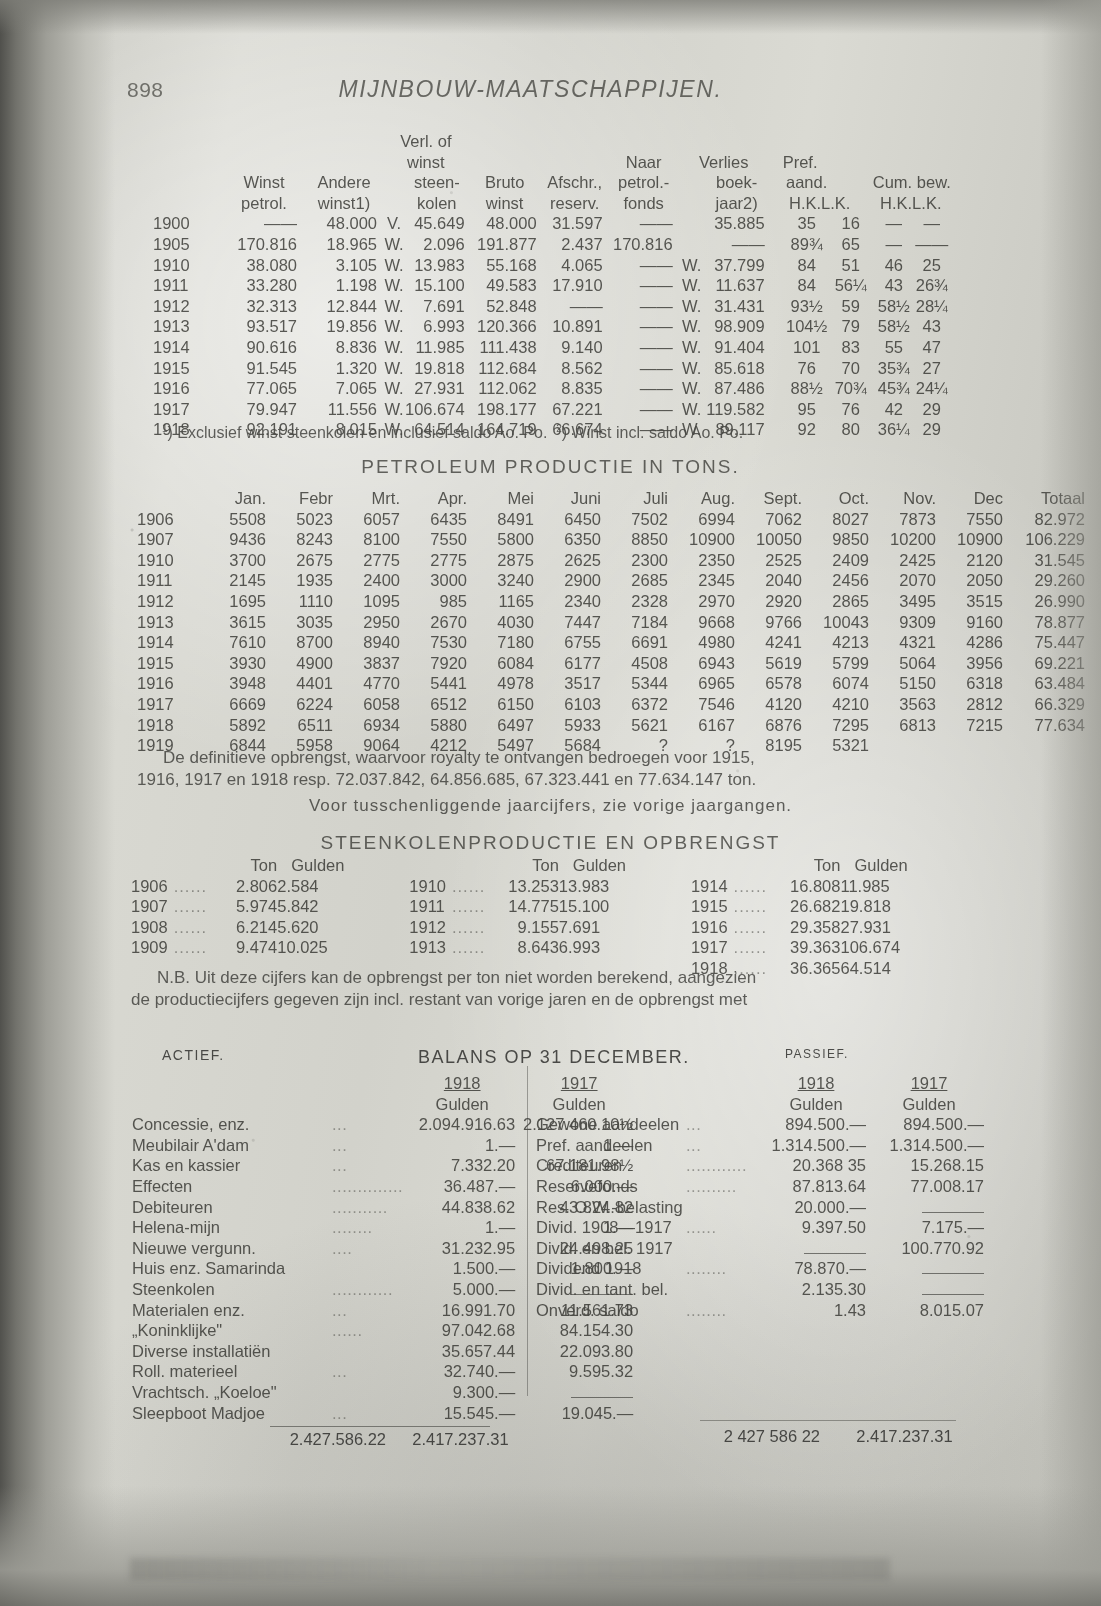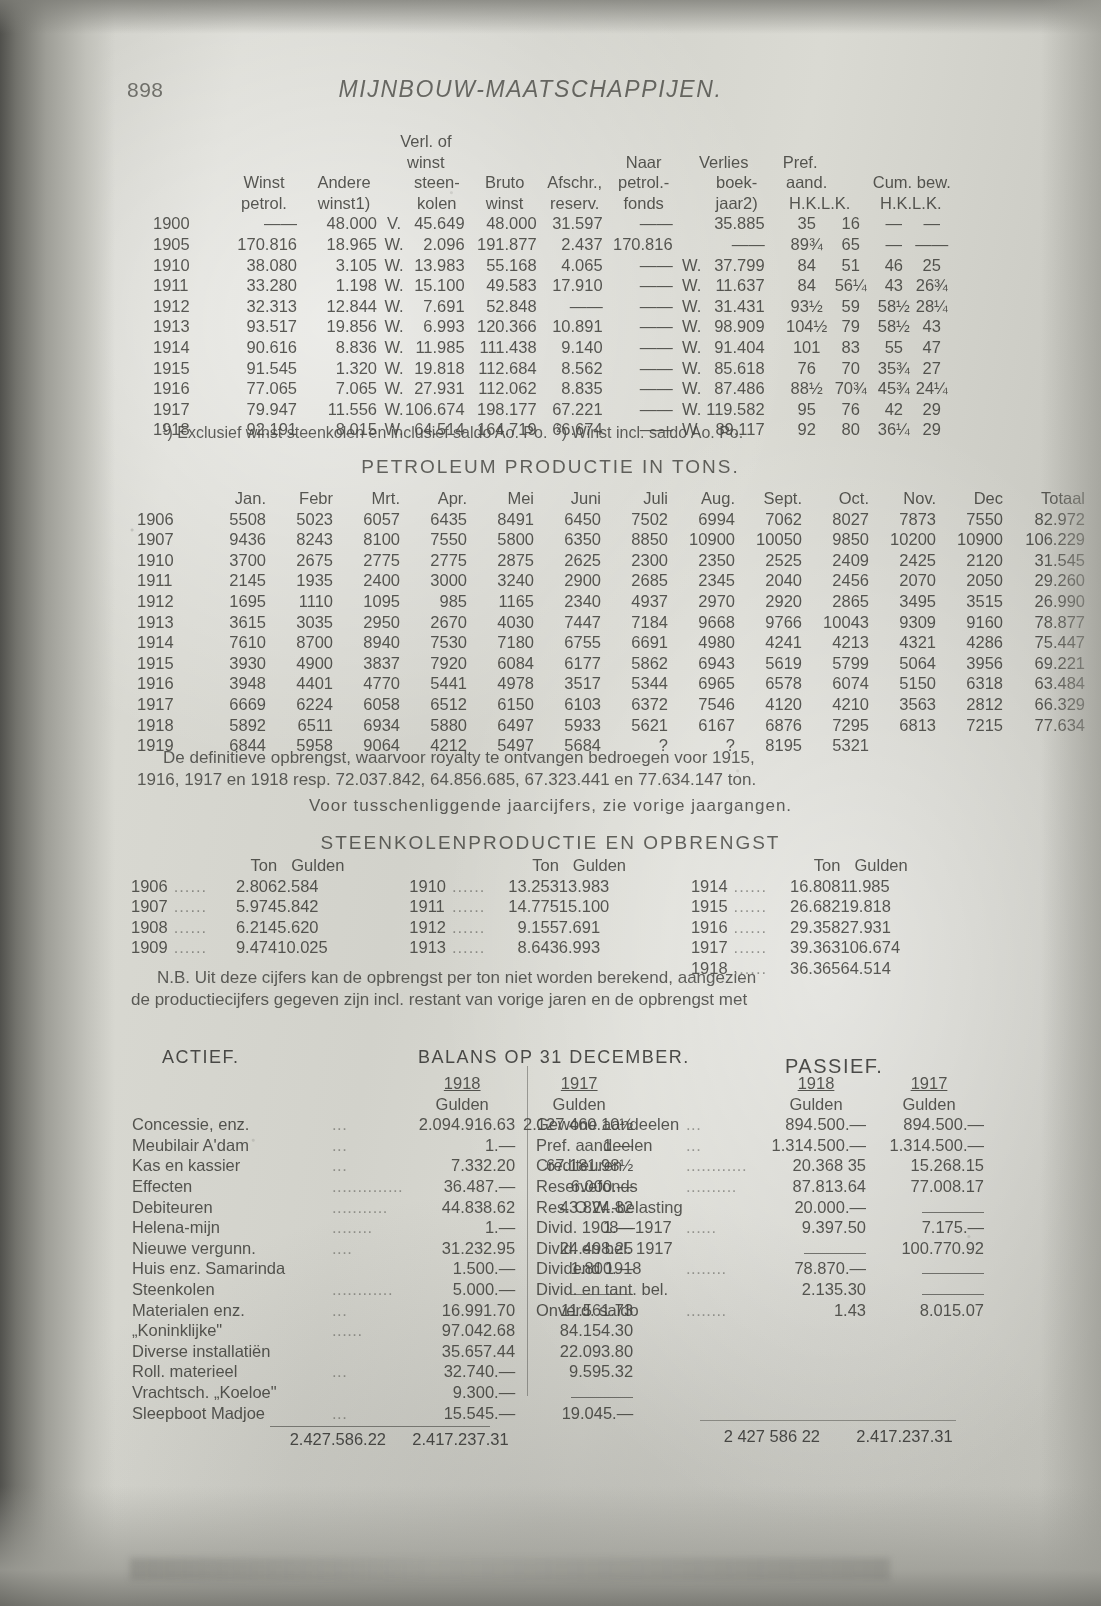--- a/index.html
+++ b/index.html
@@ -130,23 +130,23 @@
     color: rgba(40,40,36,.88);
   }
   
   .tbl3 { position: absolute; left: 131px; top: 855px; width: 830px; }
   .tbl3 td, .tbl3 th { line-height: 24px; font-size: 16.5px; }
   .tbl3 .yr { text-align: left; width: 46px; }
   .tbl3 .dots { color: rgba(60,60,55,.6); letter-spacing: 1px; width: 52px; }
   .tbl3 .ton { text-align: right; width: 68px; }
   .tbl3 .gld { text-align: left; width: 86px; padding-right: 44px;}
   .tbl3 th { text-align: center; }
-  .actief-lbl { position: absolute; left: 162px; top: 1047px; font-size: 18px; letter-spacing: 1.5px;}
+  .actief-lbl { position: absolute; left: 162px; top: 1047px; font-size: 14px; letter-spacing: 1.5px;}
   .balans-lbl { position: absolute; left: 418px; top: 1047px; font-size: 18px; letter-spacing: 1.5px;}
-  .passief-lbl{ position: absolute; left: 785px; top: 1047px; font-size: 20px; letter-spacing: 1.5px; margin-top: 8px;}
+  .passief-lbl{ position: absolute; left: 785px; top: 1047px; font-size: 12px; letter-spacing: 1.5px;}
 
   .tblA { position: absolute; left: 132px; top: 1073px; }
   .tblP { position: absolute; left: 536px; top: 1073px; }
   .tblA td, .tblP td, .tblA th, .tblP th { line-height: 22.6px; font-size: 16.5px; }
   .tblA .lbl { text-align: left; width: 200px; }
   .tblA .dots { color: rgba(60,60,55,.55); letter-spacing: .5px; width: 70px; }
   .tblA .c18 { text-align: right; width: 112px; padding-right: 6px;}
   .tblA .c17 { text-align: right; width: 112px; padding-right: 4px;}
   .tblP .lbl { text-align: left; width: 150px; }
   .tblP .dots { color: rgba(60,60,55,.55); letter-spacing: .5px; width: 72px; }
@@ -515,21 +515,21 @@
             <td class="tot">29.260</td>
           </tr>
           <tr>
             <td class="yr">1912</td>
             <td class="v">1695</td>
             <td class="v">1110</td>
             <td class="v">1095</td>
             <td class="v">985</td>
             <td class="v">1165</td>
             <td class="v">2340</td>
-            <td class="v">4937</td>
+            <td class="v">2328</td>
             <td class="v">2970</td>
             <td class="v">2920</td>
             <td class="v">2865</td>
             <td class="v">3495</td>
             <td class="v">3515</td>
             <td class="tot">26.990</td>
           </tr>
           <tr>
             <td class="yr">1913</td>
             <td class="v">3615</td>
@@ -563,21 +563,21 @@
             <td class="tot">75.447</td>
           </tr>
           <tr>
             <td class="yr">1915</td>
             <td class="v">3930</td>
             <td class="v">4900</td>
             <td class="v">3837</td>
             <td class="v">7920</td>
             <td class="v">6084</td>
             <td class="v">6177</td>
-            <td class="v">5862</td>
+            <td class="v">4508</td>
             <td class="v">6943</td>
             <td class="v">5619</td>
             <td class="v">5799</td>
             <td class="v">5064</td>
             <td class="v">3956</td>
             <td class="tot">69.221</td>
           </tr>
           <tr>
             <td class="yr">1916</td>
             <td class="v">3948</td>

